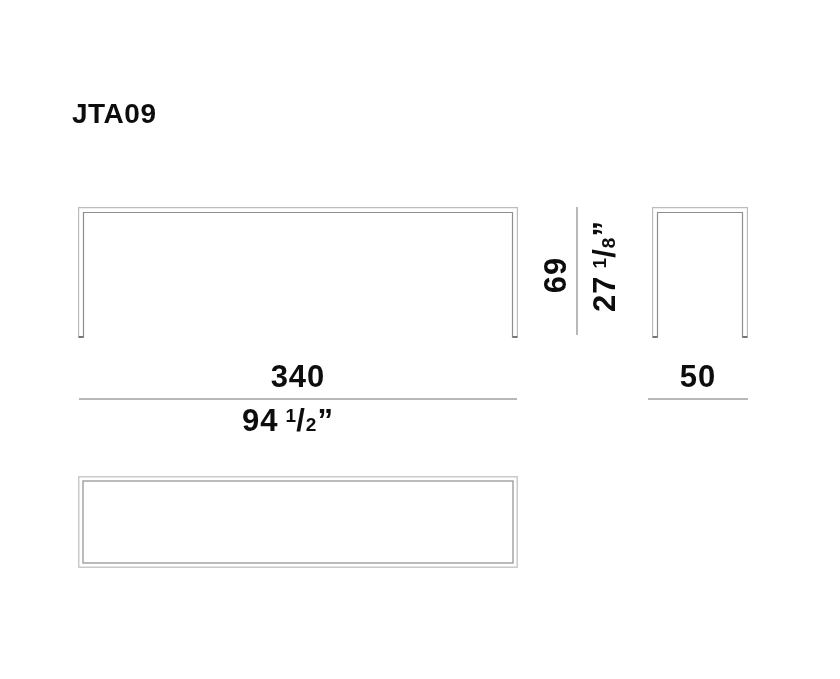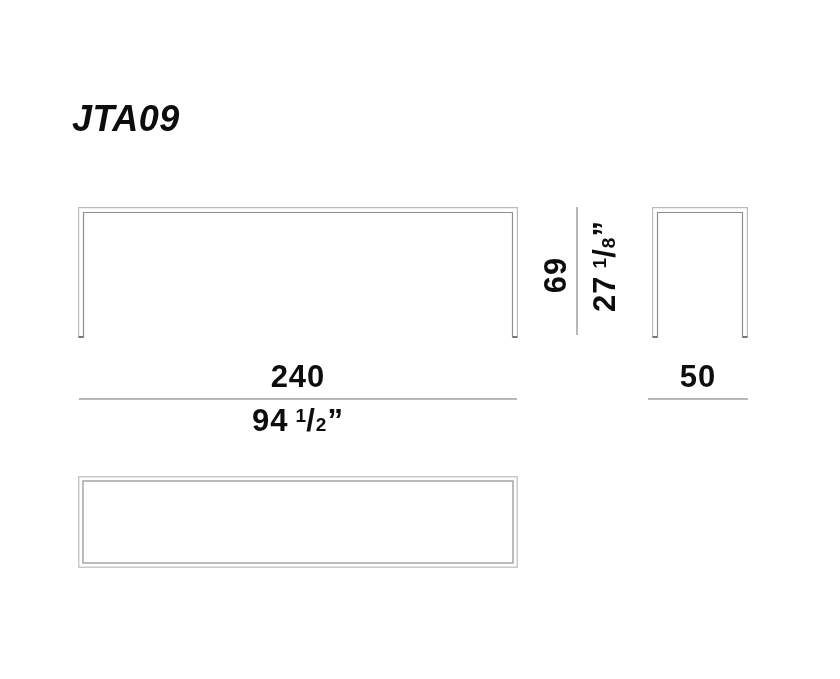--- a/index.html
+++ b/index.html
@@ -13,26 +13,25 @@
     width: 840px;
     height: 679px;
     background: #ffffff;
     overflow: hidden;
     color: #111;
   }
   .product-code {
     position: absolute;
     left: 72px;
     top: 99px;
-    font-size: 36px;
+    font-size: 28px;
     font-weight: 700;
     letter-spacing: 0.5px;
     line-height: 1.1;
     color: #0d0d0d;
-    font-style: italic;
   }
   svg.view { position: absolute; display: block; }
   .svg-front { left: 78px; top: 206px; }
   .svg-side  { left: 652px; top: 206px; }
   .svg-plan  { left: 78px; top: 476px; }
 
   .dim-line-h {
     position: absolute;
     height: 2px;
     background: #b8b8b8;
@@ -46,21 +45,21 @@
     position: absolute;
     font-size: 31px;
     font-weight: 700;
     letter-spacing: 1px;
     line-height: 1.0;
     color: #0d0d0d;
     text-align: center;
     white-space: nowrap;
   }
   .dim-width-metric   { left: 79px;  top: 361px; width: 438px; }
-  .dim-width-imperial { left: 79px;  top: 405px; width: 438px; }
+  .dim-width-imperial { left: 69px;  top: 405px; width: 438px; }
   .dim-depth-metric   { left: 598px; top: 361px; width: 200px; }
   .dim-depth-imperial { left: 598px; top: 405px; width: 200px; }
 
   .dim-rotated {
     position: absolute;
     transform: translate(-50%, -50%) rotate(-90deg);
     transform-origin: 50% 50%;
   }
   .dim-height-metric   { left: 555px; top: 275px; }
   .dim-height-imperial { left: 604px; top: 266px; }
@@ -97,21 +96,21 @@
     <path d="M0.6,131 H5.5 M90.5,131 H95.4" fill="none" stroke="#767676" stroke-width="1.8"></path>
   </svg>
 
   <svg class="view svg-plan" width="440" height="92" viewBox="0 0 440 92">
     <rect x="0.8" y="0.8" width="438.4" height="90.4" fill="none" stroke="#bcbcbc" stroke-width="1.2"></rect>
     <rect x="5" y="5" width="430" height="82" fill="none" stroke="#8e8e8e" stroke-width="1.2"></rect>
   </svg>
 
   <div class="dim-line-h" style="left:79px; top:398px; width:438px;"></div>
   <div class="dim-text dim-width-metric">
-    <span>240</span>
+    <span>340</span>
   </div>
   <div class="dim-text dim-width-imperial">
     <span>94</span><span class="fr-num">1</span><span>/</span><span class="fr-den">2</span><span class="inch-mark">”</span>
   </div>
 
   <div class="dim-line-h" style="left:648px; top:398px; width:100px;"></div>
   <div class="dim-text dim-depth-metric">
     <span>50</span>
   </div>
 

